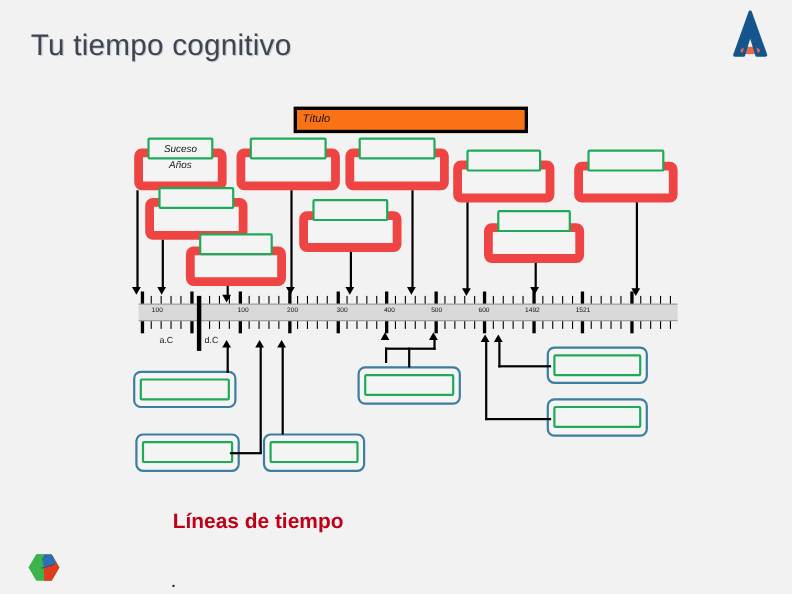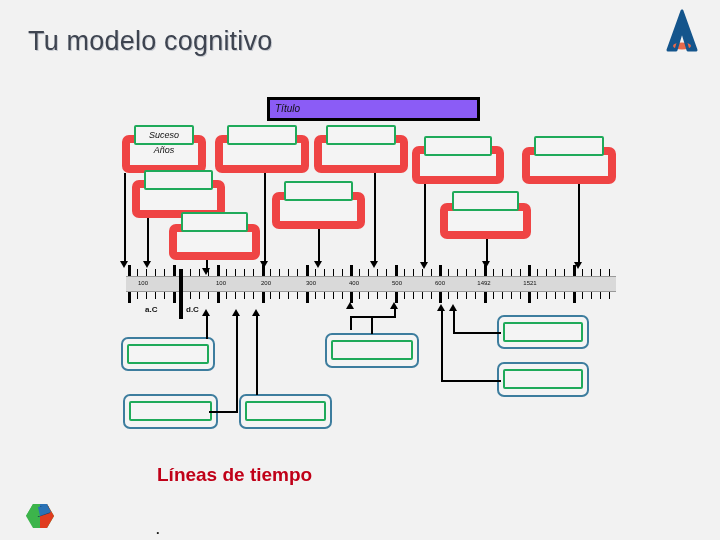--- a/index.html
+++ b/index.html
@@ -31,21 +31,21 @@
     position: absolute;
     right: 12px; top: 8px;
     width: 52px; height: 48px;
   }
 
   
   #titulo-box {
     position: absolute;
     left: 267px; top: 97px;
     width: 213px; height: 24px;
-    background: #8b5cf6;
+    background: #f97316;
     border: 3px solid #000000;
   }
   #titulo-box .lbl {
     position: absolute;
     left: 5px; top: 3px;
     font-size: 10px;
     font-style: italic;
     color: #111;
   }
 
@@ -123,21 +123,21 @@
   .tick.minor { width: 1px; height: 7px; }
   #divider-ac {
     position: absolute;
     left: 179px; top: 269px;
     width: 4px; height: 50px;
     background: #000;
   }
   .era-lbl {
     position: absolute;
     font-size: 8px;
-    font-weight: bold;
+    font-weight: normal;
     color: #111;
   }
 
   
   #footer-title {
     position: absolute;
     left: 157px; top: 464px;
     font-size: 19px;
     font-weight: bold;
     color: #c00018;
@@ -161,21 +161,21 @@
     font-size: 13px;
     font-weight: bold;
     color: #1d1d1b;
   }
 </style>
 </head>
 <body>
 
 <div id="slide">
 
-  <div id="slide-title">Tu modelo cognitivo</div>
+  <div id="slide-title">Tu tiempo cognitivo</div>
 
   <div id="corner-logo">
     <svg width="52" height="48" viewBox="0 0 52 48">
       <path d="M26 3 L40 42 L32 42 L26 22 L20 42 L12 42 Z" fill="#14558c"></path>
       <ellipse cx="26" cy="38" rx="9" ry="3.4" fill="#e8694a"></ellipse>
       <path d="M26 3 L40 42 L32 42 L26 22 L20 42 L12 42 Z" fill="none" stroke="#14558c" stroke-width="3" stroke-linejoin="round"></path>
     </svg>
   </div>
 
   <div id="titulo-box">

